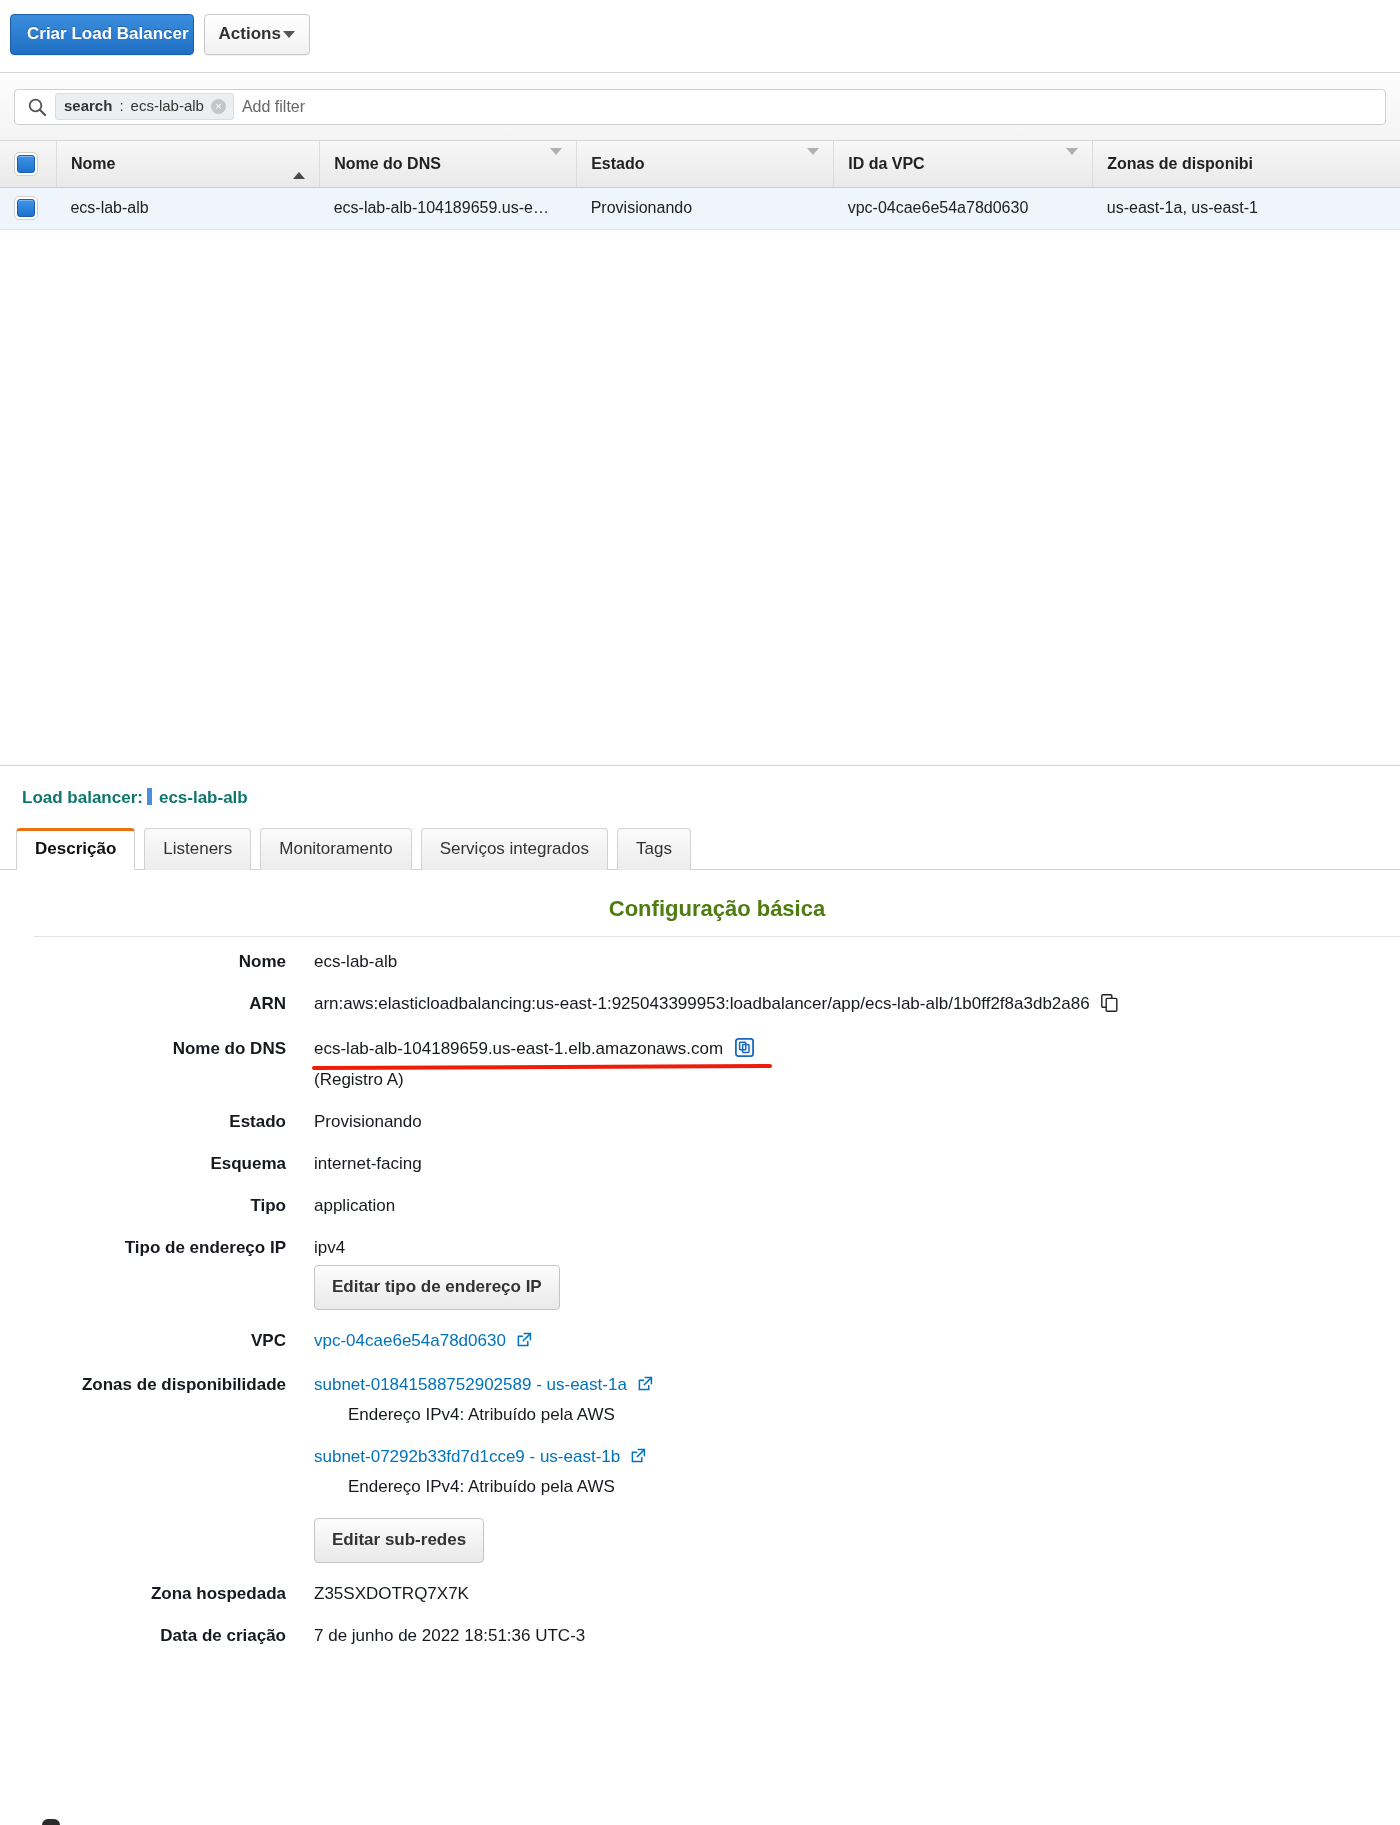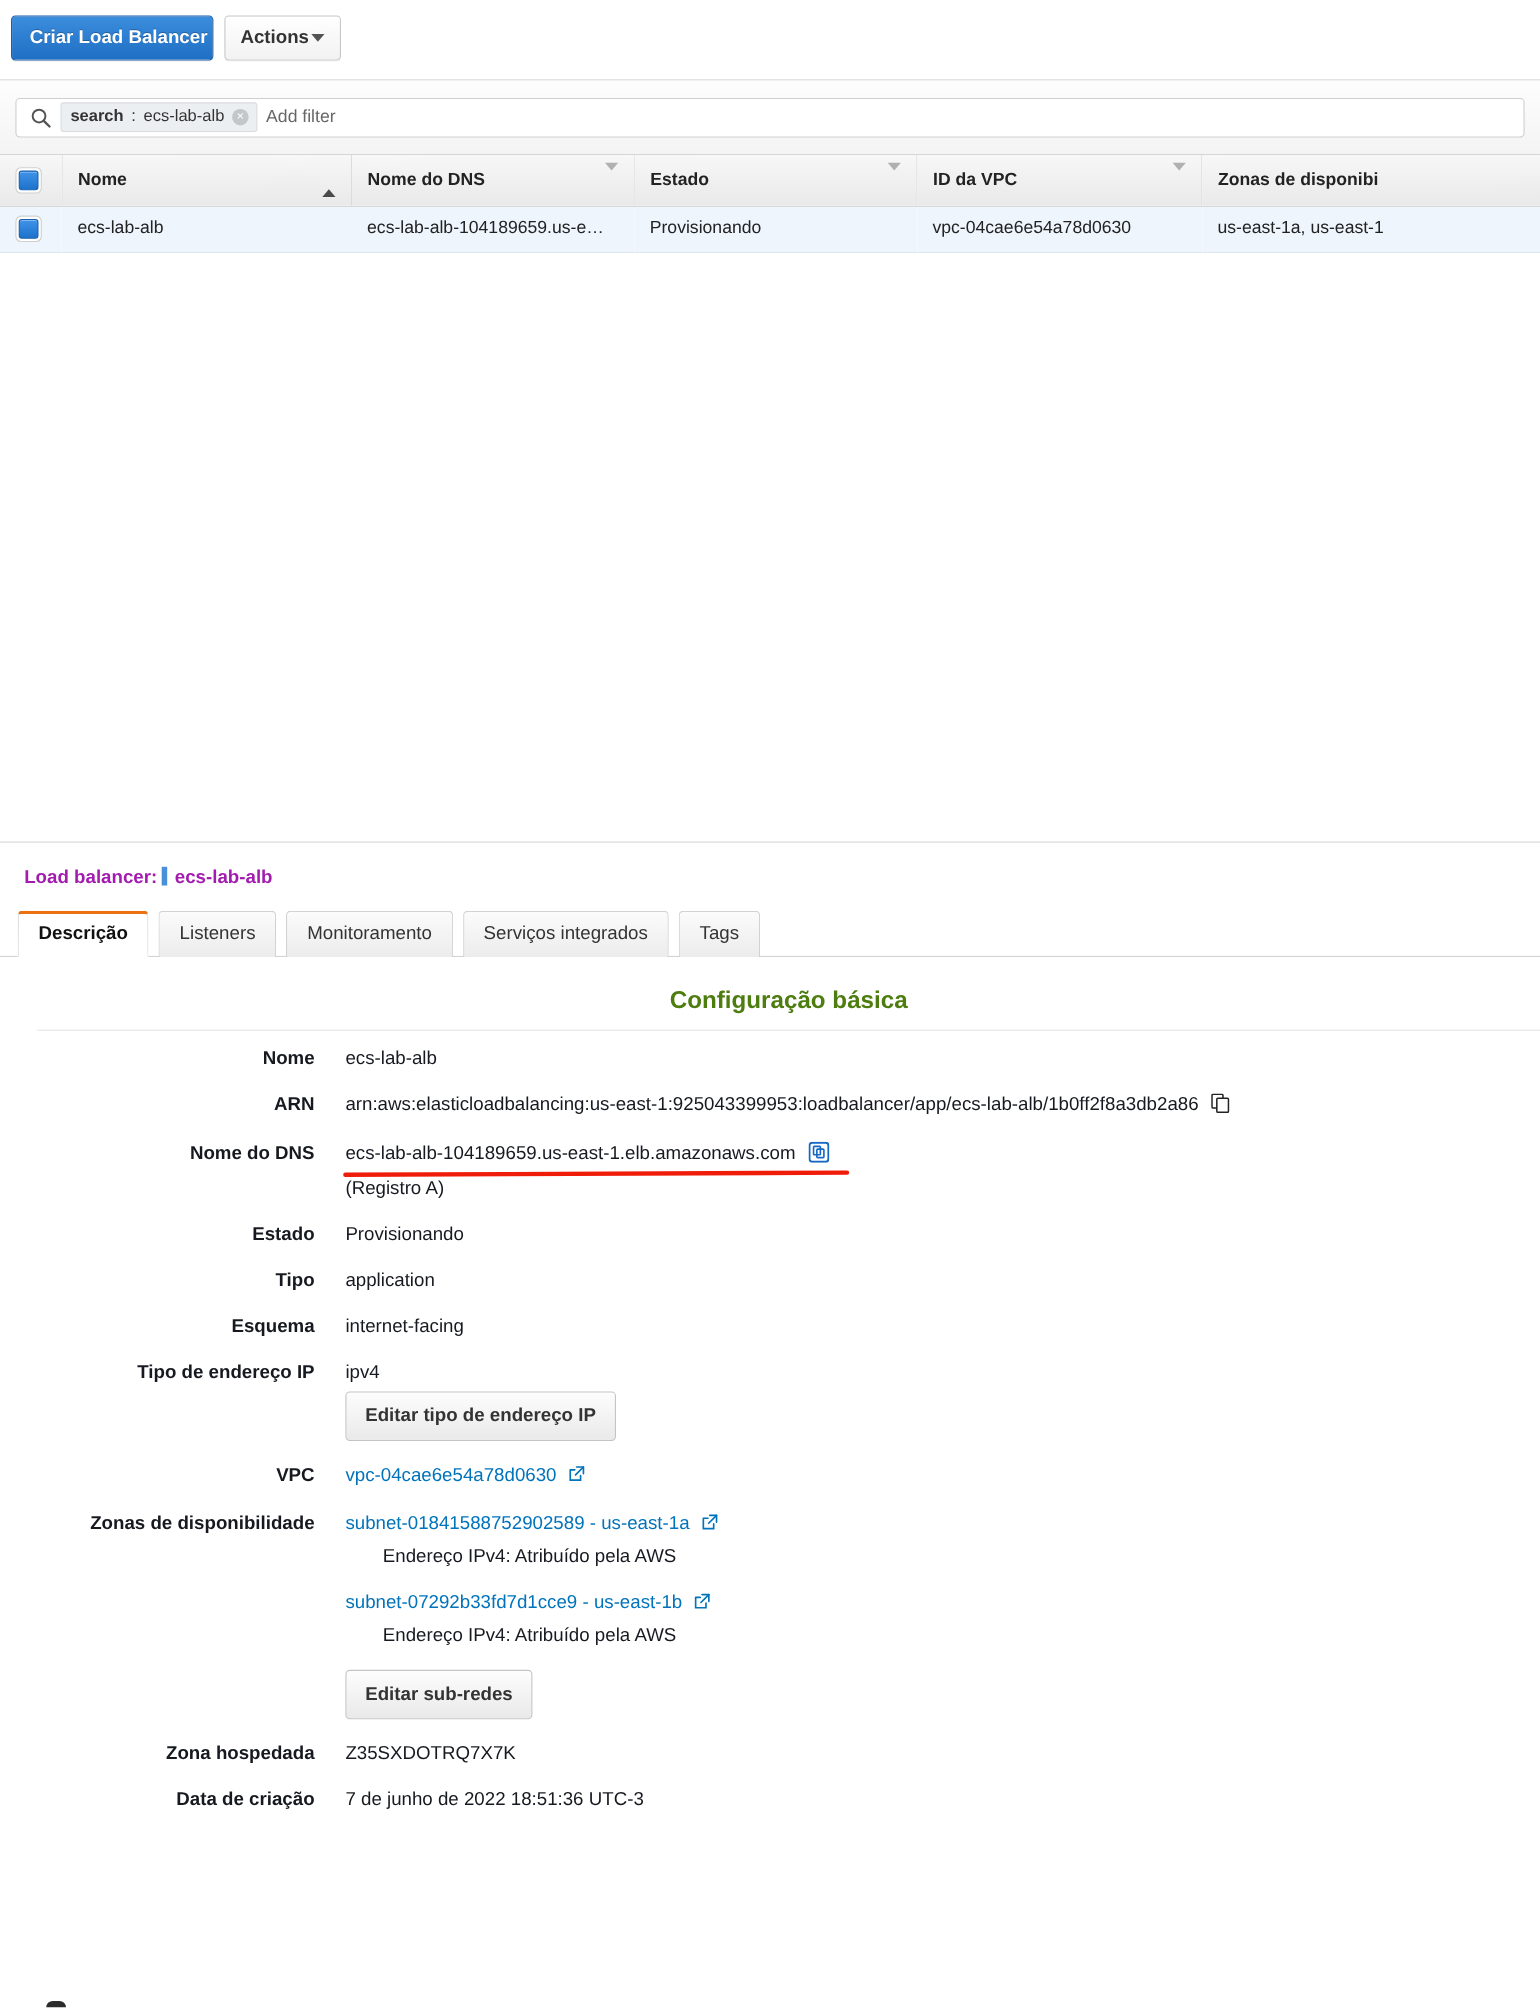--- a/index.html
+++ b/index.html
@@ -155,21 +155,21 @@
     cursor: pointer;
   }
   .cb-wrap { padding: 2px; border:1px solid #cfcfcf; border-radius:5px; background:#fff; display:inline-block; line-height:0;}
 
   .grid-body { height: 536px; background:#fff; border-bottom: 1px solid #d5d5d5; }
 
   
   .detail-head {
     padding: 22px 0 0 22px;
     font-size: 17px;
-    color: #a21caf;
+    color: #0f766e;
   }
   .detail-head b { font-weight: bold; }
   .lb-bar {
     display:inline-block; width: 5px; height: 17px; background:#4a90d9;
     vertical-align:-2px; margin: 0 7px 0 4px;
   }
 
   .tabs {
     margin-top: 20px;
     padding-left: 16px;
@@ -406,27 +406,27 @@
         <div class="kv-key"></div>
         <div class="kv-val">(Registro A)</div>
       </div>
 
       <div class="kv-row">
         <div class="kv-key">Estado</div>
         <div class="kv-val">Provisionando</div>
       </div>
 
       <div class="kv-row">
+        <div class="kv-key">Esquema</div>
+        <div class="kv-val">internet-facing</div>
+      </div>
+
+      <div class="kv-row">
         <div class="kv-key">Tipo</div>
         <div class="kv-val">application</div>
-      </div>
-
-      <div class="kv-row">
-        <div class="kv-key">Esquema</div>
-        <div class="kv-val">internet-facing</div>
       </div>
 
       <div class="kv-row tight">
         <div class="kv-key">Tipo de endereço IP</div>
         <div class="kv-val">ipv4</div>
       </div>
 
       <div class="kv-row buttonrow">
         <button class="btn-edit btn-offset">Editar tipo de endereço IP</button>
       </div>

